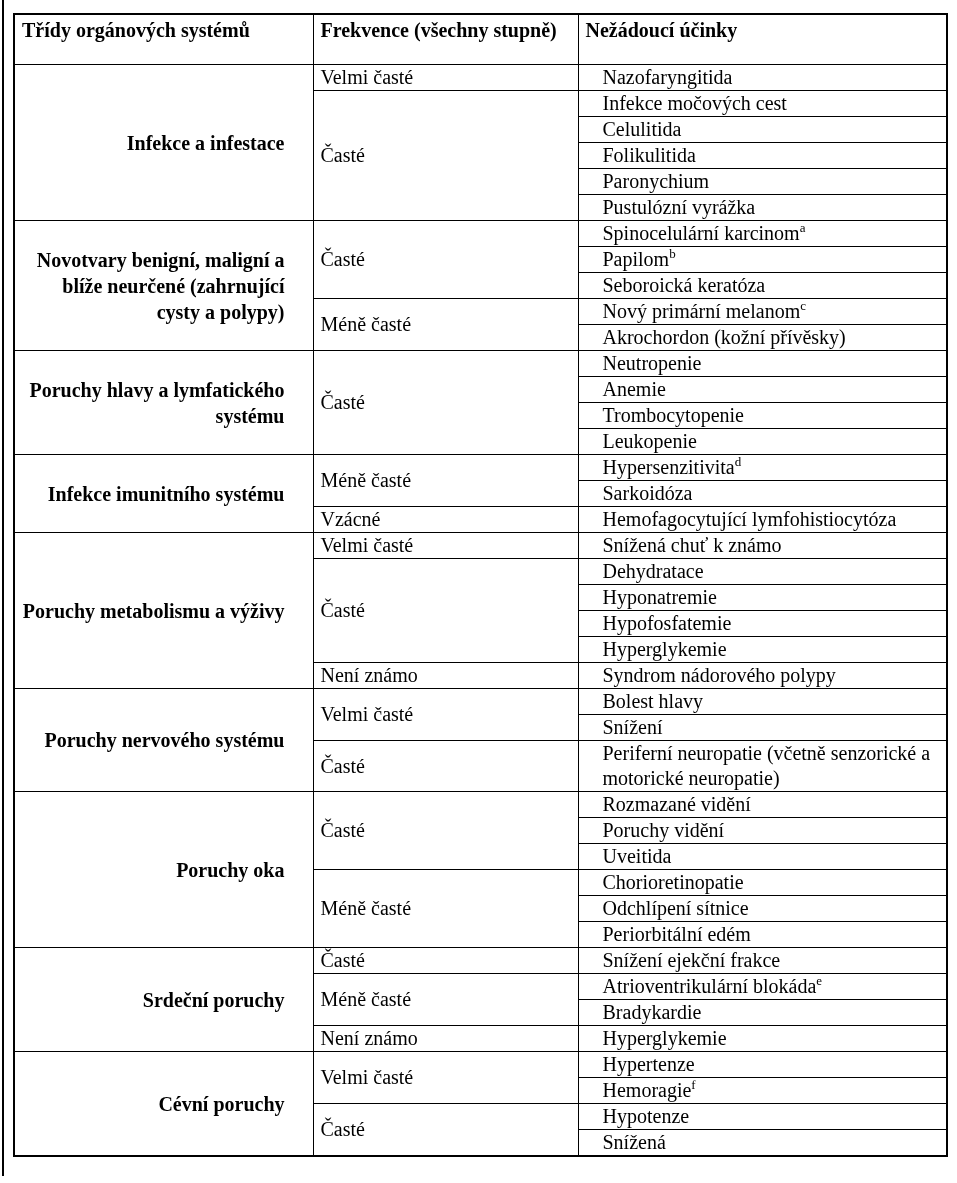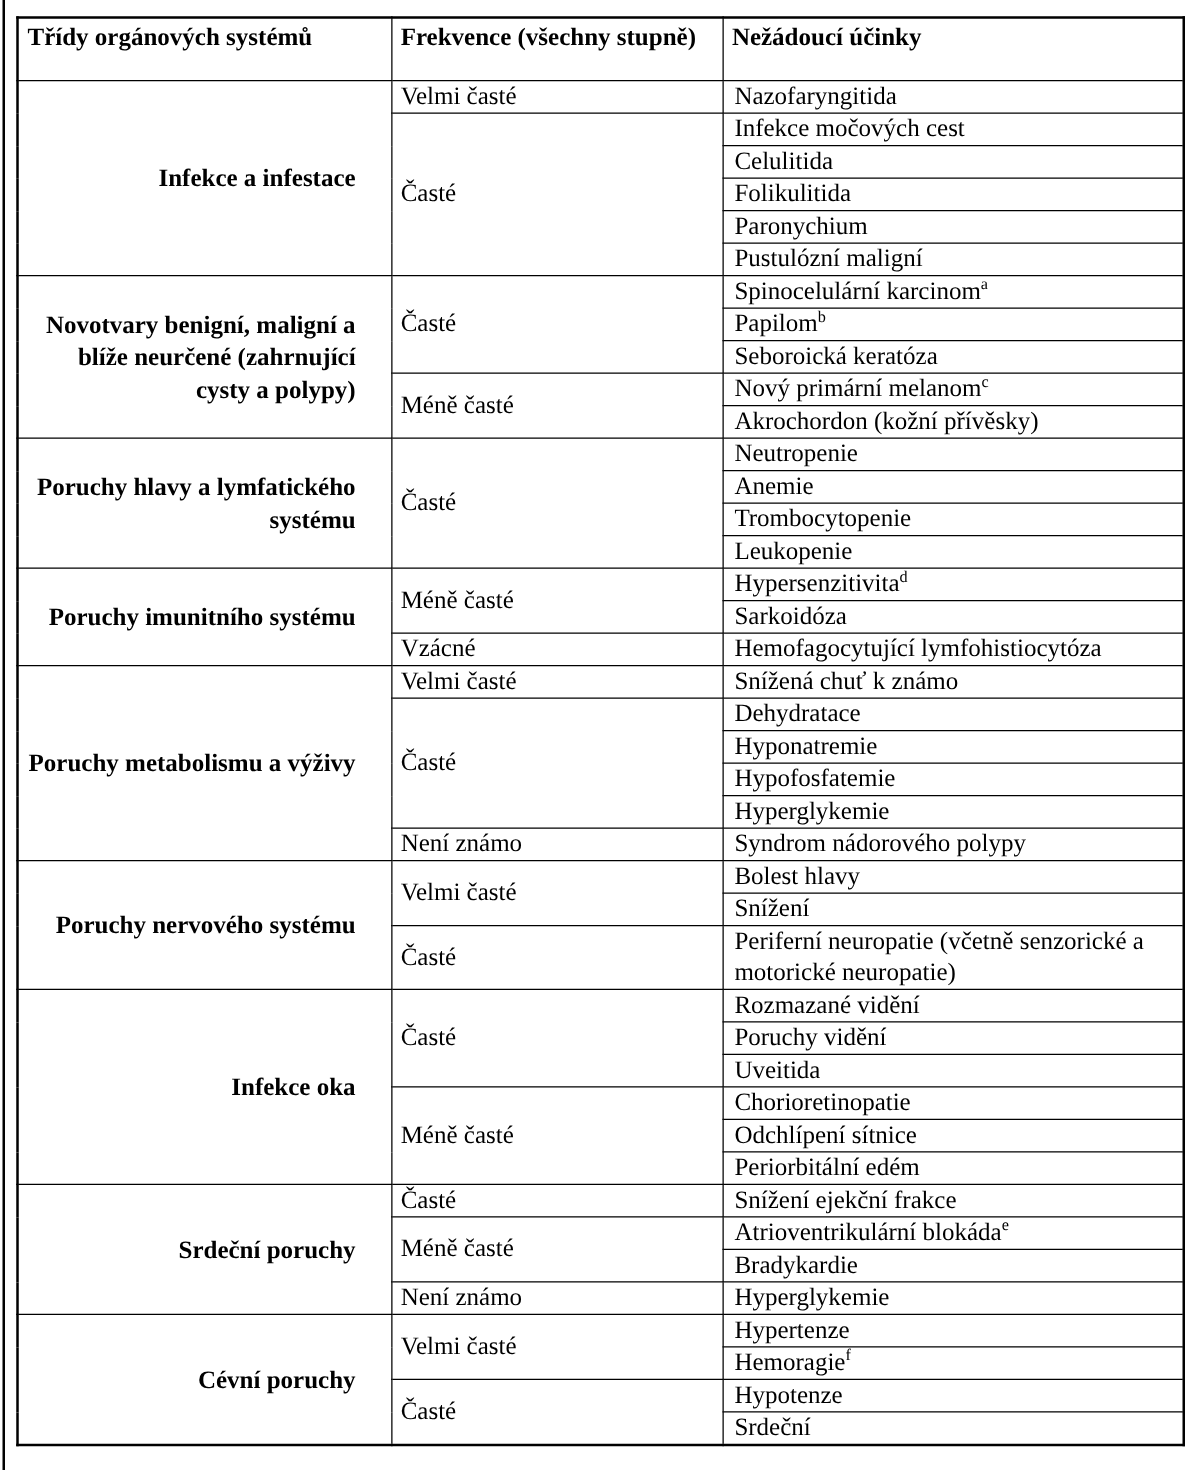--- a/index.html
+++ b/index.html
@@ -54,21 +54,21 @@
     padding: 0 28px 0 7px;
     line-height: 26px;
     text-align: right;
   }
   .aetable td.freq {
     padding: 0 6px 0 7px;
     line-height: 25px;
   }
   .aetable td.effect {
     height: 25px;
-    padding: 0 12px 0 9px;
+    padding: 0 12px 0 24px;
     line-height: 25px;
   }
   .aetable sup {
     font-size: 13px;
     line-height: 0;
   }
 </style>
 </head>
 <body>
 
@@ -101,21 +101,21 @@
         <tr>
           <td class="effect"><span>Celulitida</span></td>
         </tr>
         <tr>
           <td class="effect"><span>Folikulitida</span></td>
         </tr>
         <tr>
           <td class="effect"><span>Paronychium</span></td>
         </tr>
         <tr>
-          <td class="effect"><span>Pustulózní maligní</span></td>
+          <td class="effect"><span>Pustulózní vyrážka</span></td>
         </tr>
         <tr>
           <td class="organ" rowspan="5">Novotvary benigní, maligní a blíže neurčené (zahrnující cysty a polypy)</td>
           <td class="freq" rowspan="3">Časté</td>
           <td class="effect"><span>Spinocelulární karcinom</span><sup>a</sup></td>
         </tr>
         <tr>
           <td class="effect"><span>Papilom</span><sup>b</sup></td>
         </tr>
         <tr>
@@ -136,21 +136,21 @@
         <tr>
           <td class="effect"><span>Anemie</span></td>
         </tr>
         <tr>
           <td class="effect"><span>Trombocytopenie</span></td>
         </tr>
         <tr>
           <td class="effect"><span>Leukopenie</span></td>
         </tr>
         <tr>
-          <td class="organ" rowspan="3">Poruchy imunitního systému</td>
+          <td class="organ" rowspan="3">Infekce imunitního systému</td>
           <td class="freq" rowspan="2">Méně časté</td>
           <td class="effect"><span>Hypersenzitivita</span><sup>d</sup></td>
         </tr>
         <tr>
           <td class="effect"><span>Sarkoidóza</span></td>
         </tr>
         <tr>
           <td class="freq" rowspan="1">Vzácné</td>
           <td class="effect"><span>Hemofagocytující lymfohistiocytóza</span></td>
         </tr>
@@ -182,21 +182,21 @@
           <td class="effect"><span>Bolest hlavy</span></td>
         </tr>
         <tr>
           <td class="effect"><span>Snížení</span></td>
         </tr>
         <tr>
           <td class="freq" rowspan="1">Časté</td>
           <td class="effect"><span>Periferní neuropatie (včetně senzorické a motorické neuropatie)</span></td>
         </tr>
         <tr>
-          <td class="organ" rowspan="6">Infekce oka</td>
+          <td class="organ" rowspan="6">Poruchy oka</td>
           <td class="freq" rowspan="3">Časté</td>
           <td class="effect"><span>Rozmazané vidění</span></td>
         </tr>
         <tr>
           <td class="effect"><span>Poruchy vidění</span></td>
         </tr>
         <tr>
           <td class="effect"><span>Uveitida</span></td>
         </tr>
         <tr>
@@ -231,17 +231,17 @@
           <td class="effect"><span>Hypertenze</span></td>
         </tr>
         <tr>
           <td class="effect"><span>Hemoragie</span><sup>f</sup></td>
         </tr>
         <tr>
           <td class="freq" rowspan="2">Časté</td>
           <td class="effect"><span>Hypotenze</span></td>
         </tr>
         <tr>
-          <td class="effect"><span>Srdeční</span></td>
+          <td class="effect"><span>Snížená</span></td>
         </tr>
       </tbody>
   </table>
 </div>
 
 </body></html>

